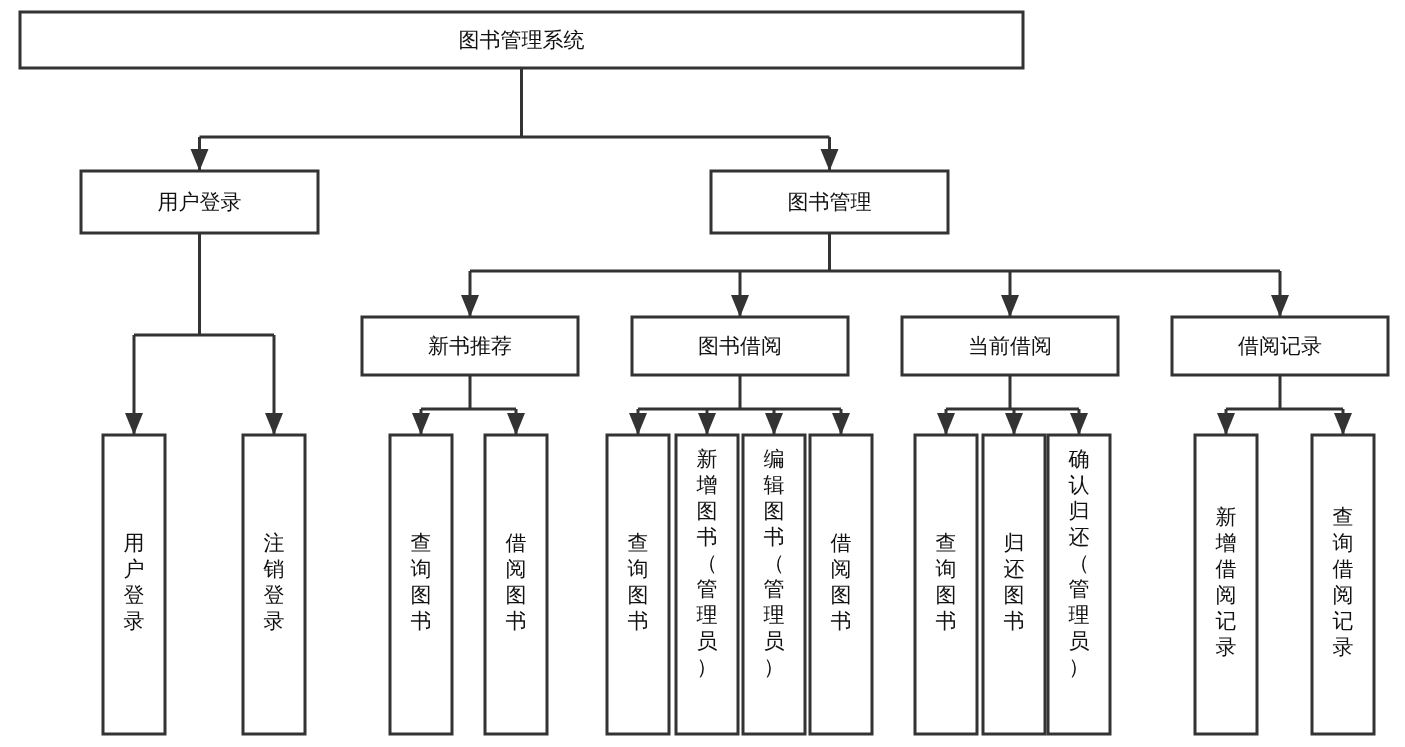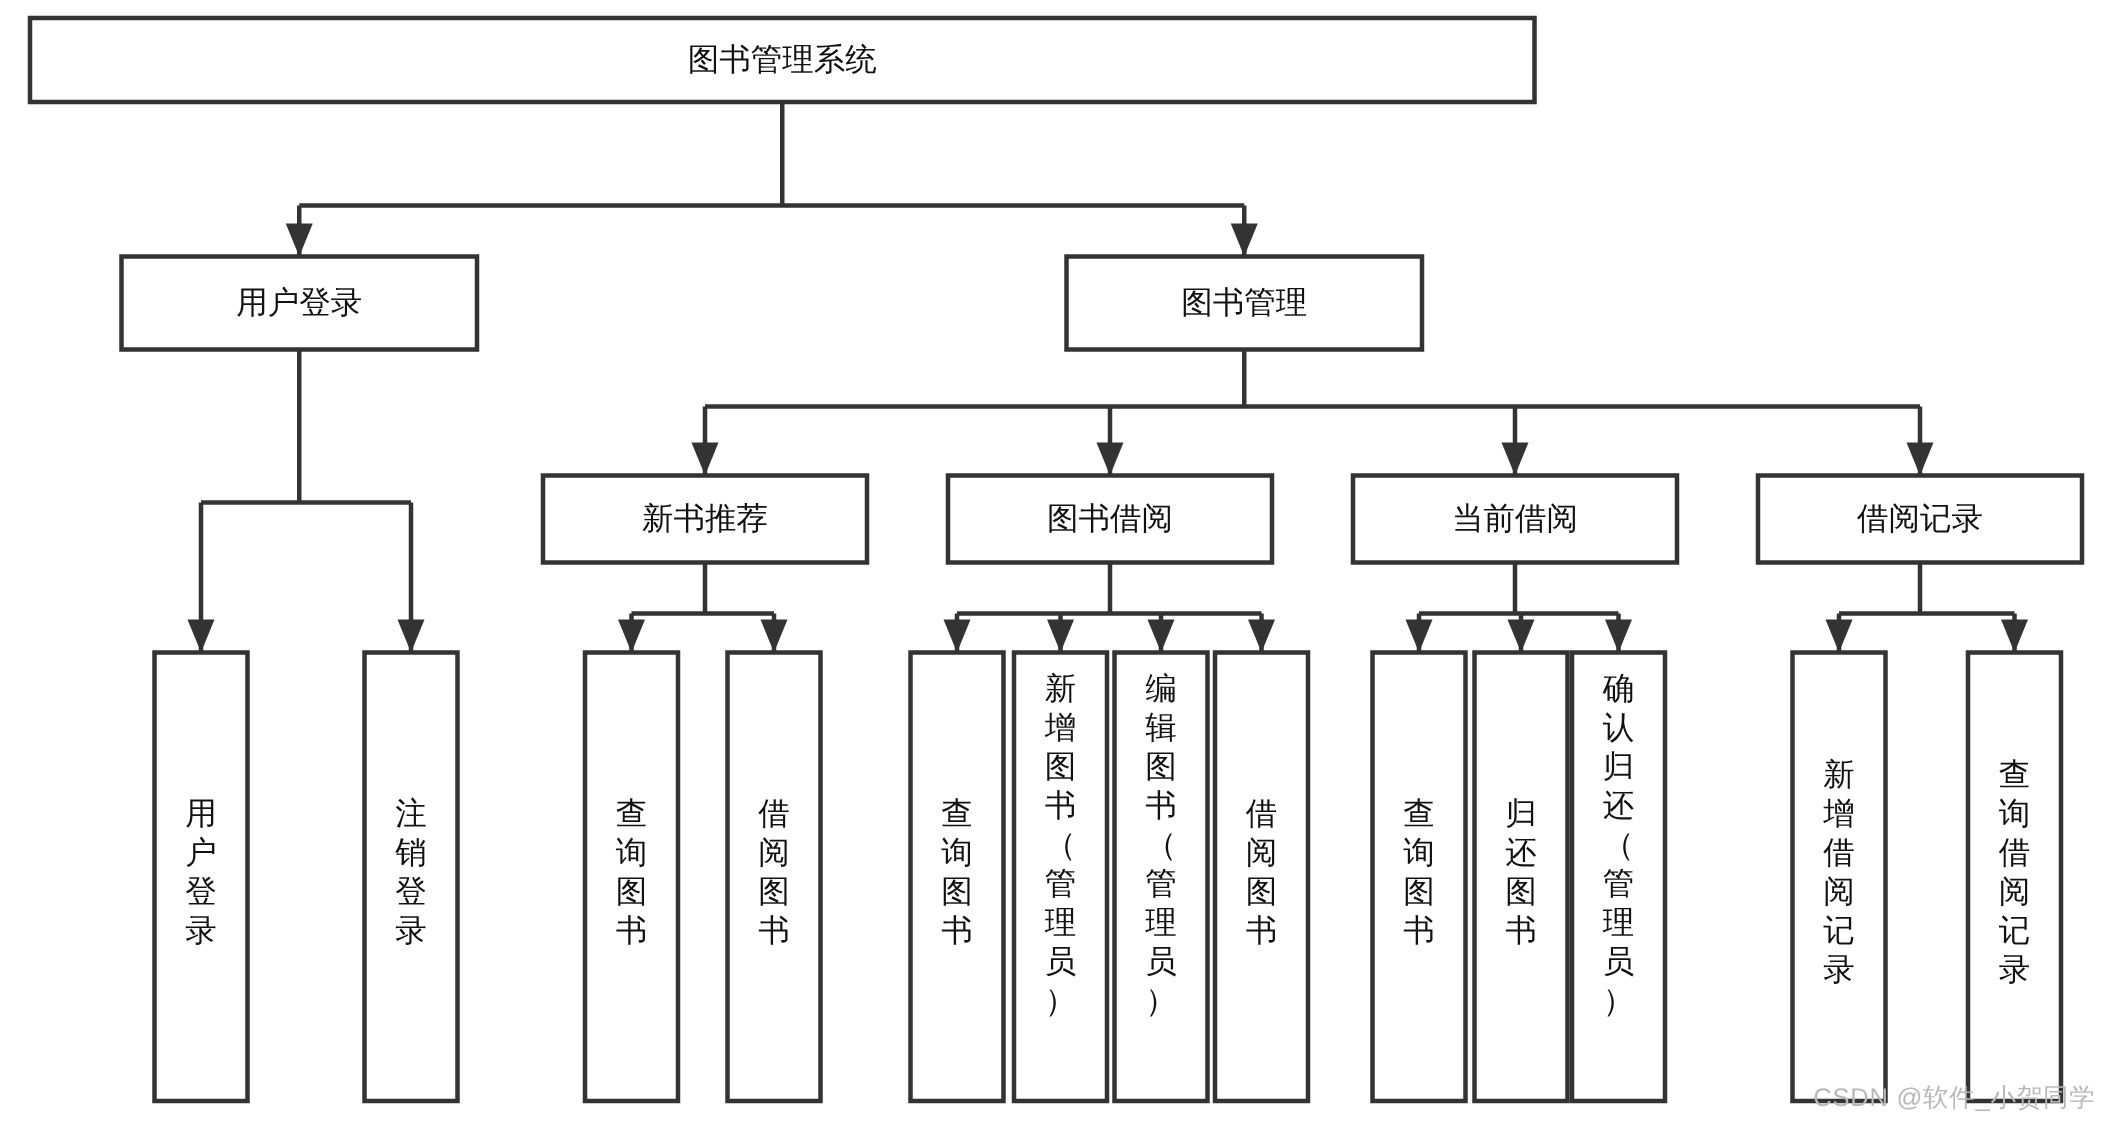--- a/index.html
+++ b/index.html
@@ -202,14 +202,13 @@
         <g>
           <rect x="1195" y="435" width="62" height="299" class="node-box"></rect>
           <text x="1226" y="523.5" class="node-label-v"><tspan x="1226" dy="0">新</tspan><tspan x="1226" dy="26">增</tspan><tspan x="1226" dy="26">借</tspan><tspan x="1226" dy="26">阅</tspan><tspan x="1226" dy="26">记</tspan><tspan x="1226" dy="26">录</tspan></text>
         </g>
         <g>
           <rect x="1312" y="435" width="62" height="299" class="node-box"></rect>
           <text x="1343" y="523.5" class="node-label-v"><tspan x="1343" dy="0">查</tspan><tspan x="1343" dy="26">询</tspan><tspan x="1343" dy="26">借</tspan><tspan x="1343" dy="26">阅</tspan><tspan x="1343" dy="26">记</tspan><tspan x="1343" dy="26">录</tspan></text>
         </g>
       </g>
   </svg>
-  <div class="watermark">CSDN @软件_小贺同学</div>
 </div>
 
 </body></html>

